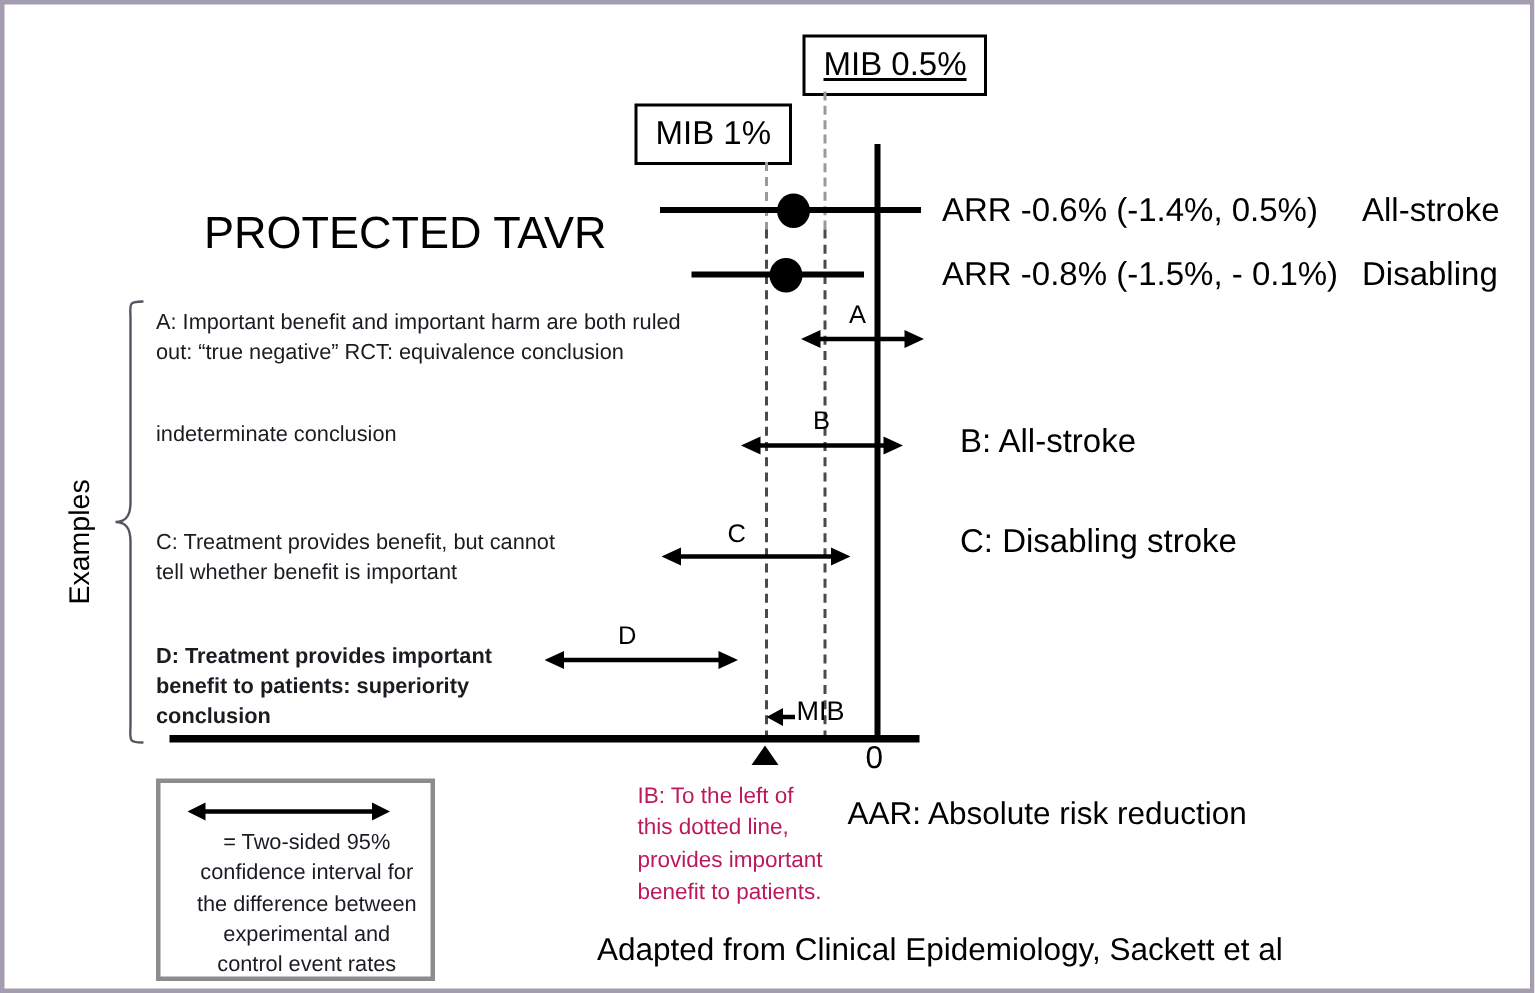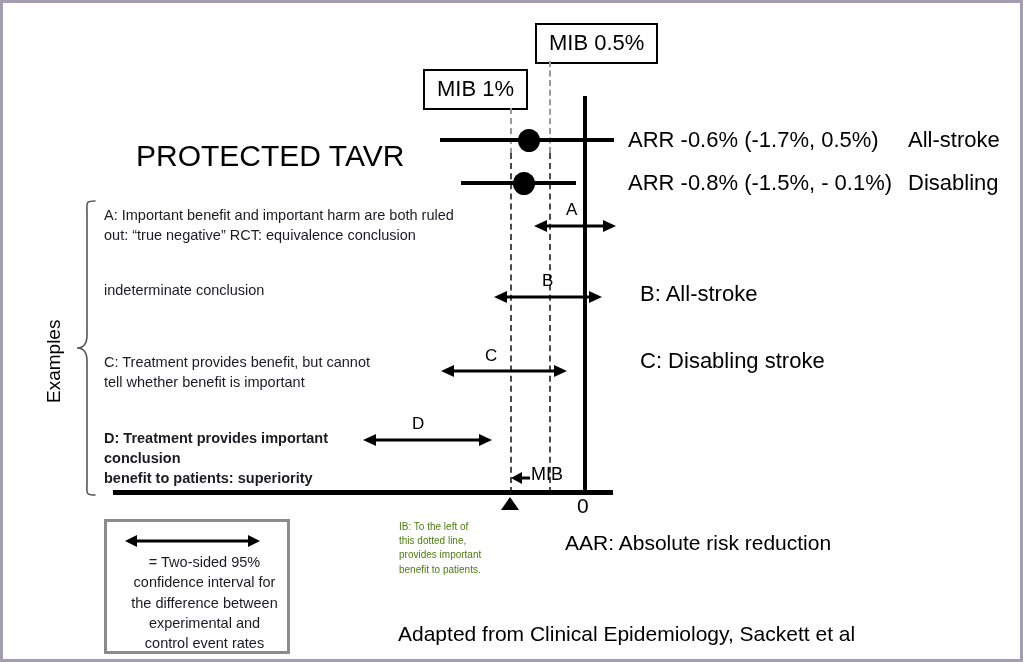--- a/index.html
+++ b/index.html
@@ -116,52 +116,53 @@
     box-sizing: border-box;
   }
   .legend-text {
     font-size: 14.5px;
     color: #1b1b22;
     line-height: 1.4;
   }
 
   
   .ib-text {
-    font-size: 10px;
-    color: #4d7c0f;
+    font-size: 15px;
+    color: #be185d;
     line-height: 1.42;
+    margin-left: 26px;
   }
   .aar-text { font-size: 21px; color:#000; white-space:nowrap; }
   .adapted-text { font-size: 21px; color:#000; white-space:nowrap; }
   .right-label { font-size: 22px; color:#000; white-space:nowrap; }
 </style>
 </head>
 <body>
 
 <div id="slide">
 
   <div class="abs mib-box" style="left:420px; top:66px;">
     <span>MIB 1%</span>
   </div>
   <div class="abs leader" style="left:507px; top:105px; height:46px;"></div>
 
-  <div class="abs mib-box" style="left:532px; top:20px;">
+  <div class="abs mib-box" style="left:532px; top:20px;text-decoration:underline;">
     <span>MIB 0.5%</span>
   </div>
   <div class="abs leader" style="left:546px; top:58px; height:92px;"></div>
 
   <div class="abs dashed-ref" style="left:507px; top:150px; height:340px;"></div>
   <div class="abs dashed-ref" style="left:546px; top:150px; height:340px;"></div>
   <div class="abs zero-axis" style="left:580px; top:93px; height:397px;"></div>
 
   <div class="abs big-title" style="left:133px; top:136px;">PROTECTED TAVR</div>
 
   <div class="abs ci-line" style="left:437px; top:135px; width:174px;"></div>
   <div class="abs ci-dot" style="left:515px; top:126px;"></div>
-  <div class="abs result-text" style="left:625px; top:124px;">ARR -0.6% (-1.7%, 0.5%)</div>
+  <div class="abs result-text" style="left:625px; top:124px;">ARR -0.6% (-1.4%, 0.5%)</div>
   <div class="abs right-label" style="left:905px; top:124px;">All-stroke</div>
 
   <div class="abs ci-line" style="left:458px; top:178px; width:115px;"></div>
   <div class="abs ci-dot" style="left:510px; top:169px;"></div>
   <div class="abs result-text" style="left:625px; top:167px;">ARR -0.8% (-1.5%, - 0.1%)</div>
   <div class="abs right-label" style="left:905px; top:167px;">Disabling</div>
 
   <div class="abs" style="left:72px; top:196px;">
     <svg width="22" height="298" viewBox="0 0 22 298" fill="none" aria-hidden="true">
       <path d="M20 2 C10 2, 12 4, 12 14 L12 136 C12 146, 8 149, 2 149 C8 149, 12 152, 12 162 L12 284 C12 294, 10 296, 20 296" stroke="#55555f" stroke-width="1.6" fill="none" stroke-linecap="round"></path>
@@ -202,22 +203,22 @@
   <div class="abs" style="left:438px; top:359px;">
     <svg class="arrow-svg" width="126" height="18" viewBox="0 0 126 18">
       <line x1="10" y1="9" x2="116" y2="9" stroke="#000" stroke-width="3"></line>
       <polygon points="0,9 13,3 13,15" fill="#000"></polygon>
       <polygon points="126,9 113,3 113,15" fill="#000"></polygon>
     </svg>
   </div>
 
   <div class="abs ex-text" style="left:101px; top:425px; width:380px;font-weight:bold;">
     <div>D: Treatment provides important</div>
+    <div>benefit to patients: superiority</div>
     <div>conclusion</div>
-    <div>benefit to patients: superiority</div>
   </div>
   <div class="abs arrow-letter" style="left:409px; top:411px;">D</div>
   <div class="abs" style="left:360px; top:428px;">
     <svg class="arrow-svg" width="129" height="18" viewBox="0 0 129 18">
       <line x1="10" y1="9" x2="119" y2="9" stroke="#000" stroke-width="3"></line>
       <polygon points="0,9 13,3 13,15" fill="#000"></polygon>
       <polygon points="129,9 116,3 116,15" fill="#000"></polygon>
     </svg>
   </div>
 

